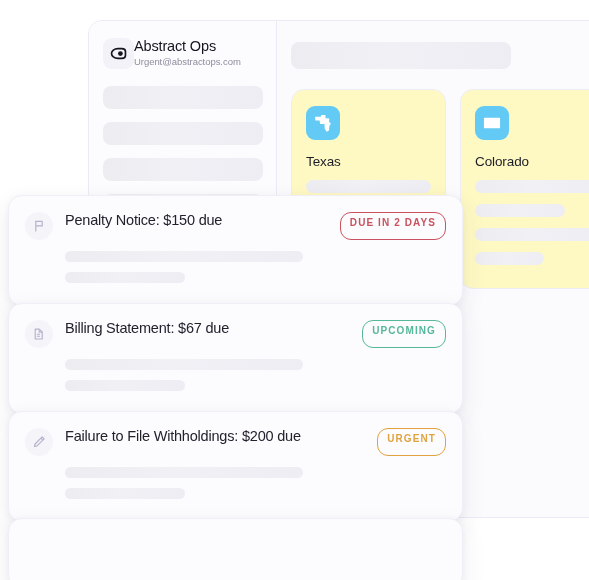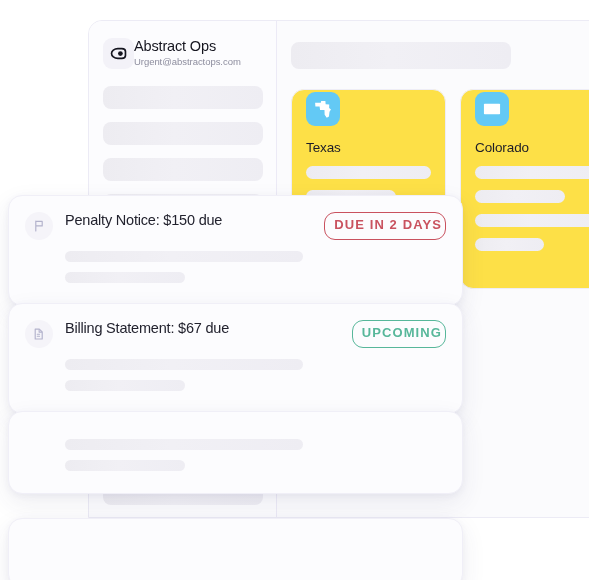--- a/index.html
+++ b/index.html
@@ -104,24 +104,24 @@
   .state-row {
     position: absolute;
     left: 14px;
     top: 68px;
     display: flex;
     gap: 14px;
   }
   .state-card {
     width: 155px;
     min-height: 200px;
-    background: #fde047;
+    background: #fef9c3;
     border: 1px solid #eeedf6;
     border-radius: 13px;
-    padding: 2px 14px 14px 14px;
+    padding: 16px 14px 14px 14px;
     box-sizing: border-box;
     flex: none;
   }
   .state-flag {
     width: 34px;
     height: 34px;
     border-radius: 9px;
     background: #63c9f5;
     display: flex;
     align-items: center;
@@ -178,25 +178,25 @@
     justify-content: center;
     flex: none;
   }
   .notif-title {
     font-size: 14.5px;
     color: #22222e;
     letter-spacing: -0.2px;
     flex: 1;
   }
   .badge {
-    font-size: 13px;
+    font-size: 10px;
     font-weight: bold;
     letter-spacing: 1.1px;
     text-transform: uppercase;
-    padding: 4px 3px 3px 9px;
+    padding: 4px 9px 3px 9px;
     border-radius: 11px;
     border: 1px solid currentColor;
     white-space: nowrap;
     flex: none;
   }
   .notif-body {
     margin-left: 40px;
     margin-top: 11px;
   }
   .notif-body .skel {
@@ -307,19 +307,29 @@
     <div class="notif-title">Billing Statement: $67 due</div>
     <div class="badge" style="color:#57b79a">Upcoming</div>
   </div>
   <div class="notif-body">
     <div class="skel bar-long"></div>
     <div class="skel bar-short"></div>
   </div>
 </div>
 
 <div class="notif" id="notif-3">
+  <div class="notif-head">
+    <div class="notif-icon">
+      <svg width="14" height="14" viewBox="0 0 24 24" aria-hidden="true">
+        <path d="M17.5 3.2l3.3 3.3-12.2 12.2-4.4 1.1 1.1-4.4z" fill="none" stroke="#b3b2cc" stroke-width="2" stroke-linejoin="round"></path>
+        <path d="M15.2 5.5l3.3 3.3" fill="none" stroke="#b3b2cc" stroke-width="1.8"></path>
+      </svg>
+    </div>
+    <div class="notif-title">Failure to File Withholdings: $200 due</div>
+    <div class="badge" style="color:#e0a340">Urgent</div>
+  </div>
   <div class="notif-body">
     <div class="skel bar-long"></div>
     <div class="skel bar-short"></div>
   </div>
 </div>
 
 <div class="notif" id="notif-4"></div>
 
 </body></html>

